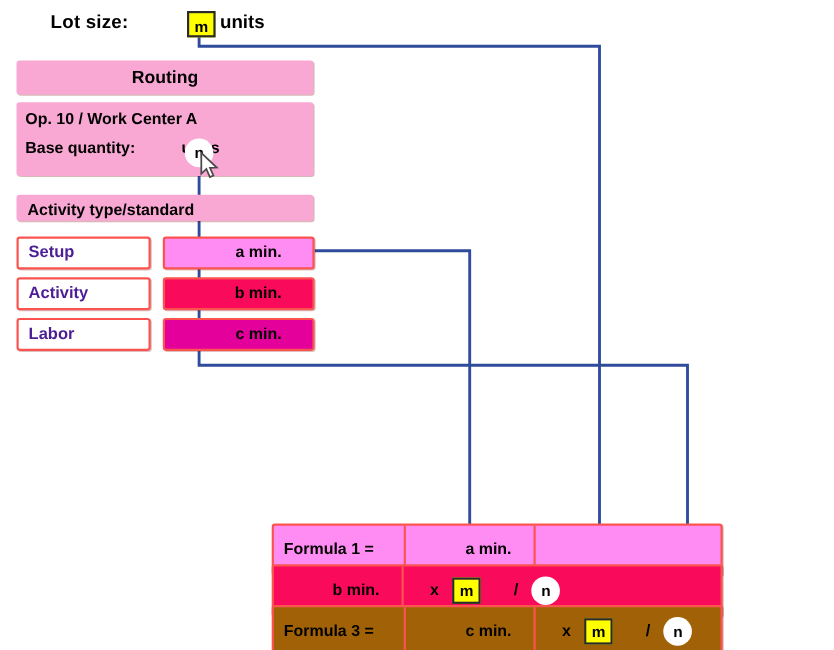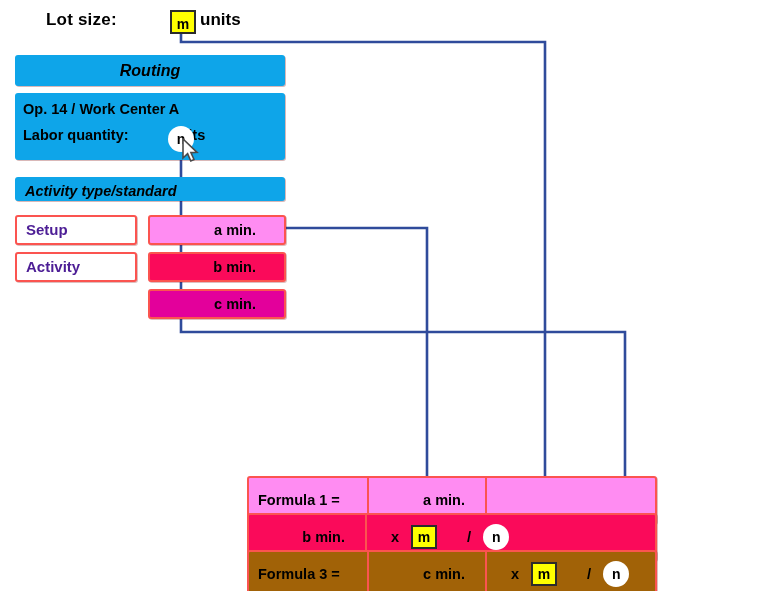--- a/index.html
+++ b/index.html
@@ -31,27 +31,26 @@
     font-weight:bold;
     text-align:center;
     line-height:1;
     box-sizing:border-box;
   }
   #m-top{left:170px;top:10px;width:26px;height:24px;font-size:14px;padding-top:5px;}
 
   
   .redbar{
     position:absolute;
-    background:#0ea5e9;
+    background:#f9a8d4;
     border-radius:3px;
     box-sizing:border-box;
     box-shadow:1px 1px 0 rgba(120,0,0,.28);
     color:#000;
     font-weight:bold;
-    font-style:italic;
   }
   #routing{left:15px;top:55px;width:270px;height:31px;
     font-size:16px;text-align:center;line-height:31px;}
 
   #opbox{left:15px;top:93px;width:270px;height:67px;}
   #op-line1{left:23px;top:101px;font-size:14.5px;}
   #op-line2{left:23px;top:127px;font-size:14.5px;}
 
   #activity{left:15px;top:177px;width:270px;height:24px;
     font-size:14.5px;line-height:28px;padding-left:10px;}
@@ -163,36 +162,37 @@
     </g>
   </svg>
 
   <div class="lbl" id="lot-label">Lot size:</div>
   <div class="varbox-m" id="m-top">m</div>
   <div class="lbl" id="units-label">units</div>
 
   <div class="redbar" id="routing">Routing</div>
 
   <div class="redbar" id="opbox"></div>
-  <div class="lbl" id="op-line1">Op. 14 / Work Center A</div>
+  <div class="lbl" id="op-line1">Op. 10 / Work Center A</div>
   <div class="lbl" id="op-line2">
-    <span>Labor quantity:</span>
+    <span>Base quantity:</span>
     <span style="display:inline-block;width:34px;"></span>
     <span>units</span>
   </div>
   <div id="n-op">n</div>
 
   <div class="redbar" id="activity">Activity type/standard</div>
 
   <div class="atype-name" id="setup-name">Setup</div>
   <div class="atype-val" id="setup-val">a min.</div>
 
   <div class="atype-name" id="mach-name">Activity</div>
   <div class="atype-val" id="mach-val">b min.</div>
 
+  <div class="atype-name" id="labor-name">Labor</div>
   <div class="atype-val" id="labor-val">c min.</div>
 
   <div class="frow" id="frow1">
     <div class="fcell fcell-name">Formula 1 =</div>
     <div class="fcell fcell-val">a min.</div>
     <div class="fcell fcell-ops"></div>
   </div>
 
   <div class="frow" id="frow2">
     <div class="fcell fcell-val">b min.</div>

